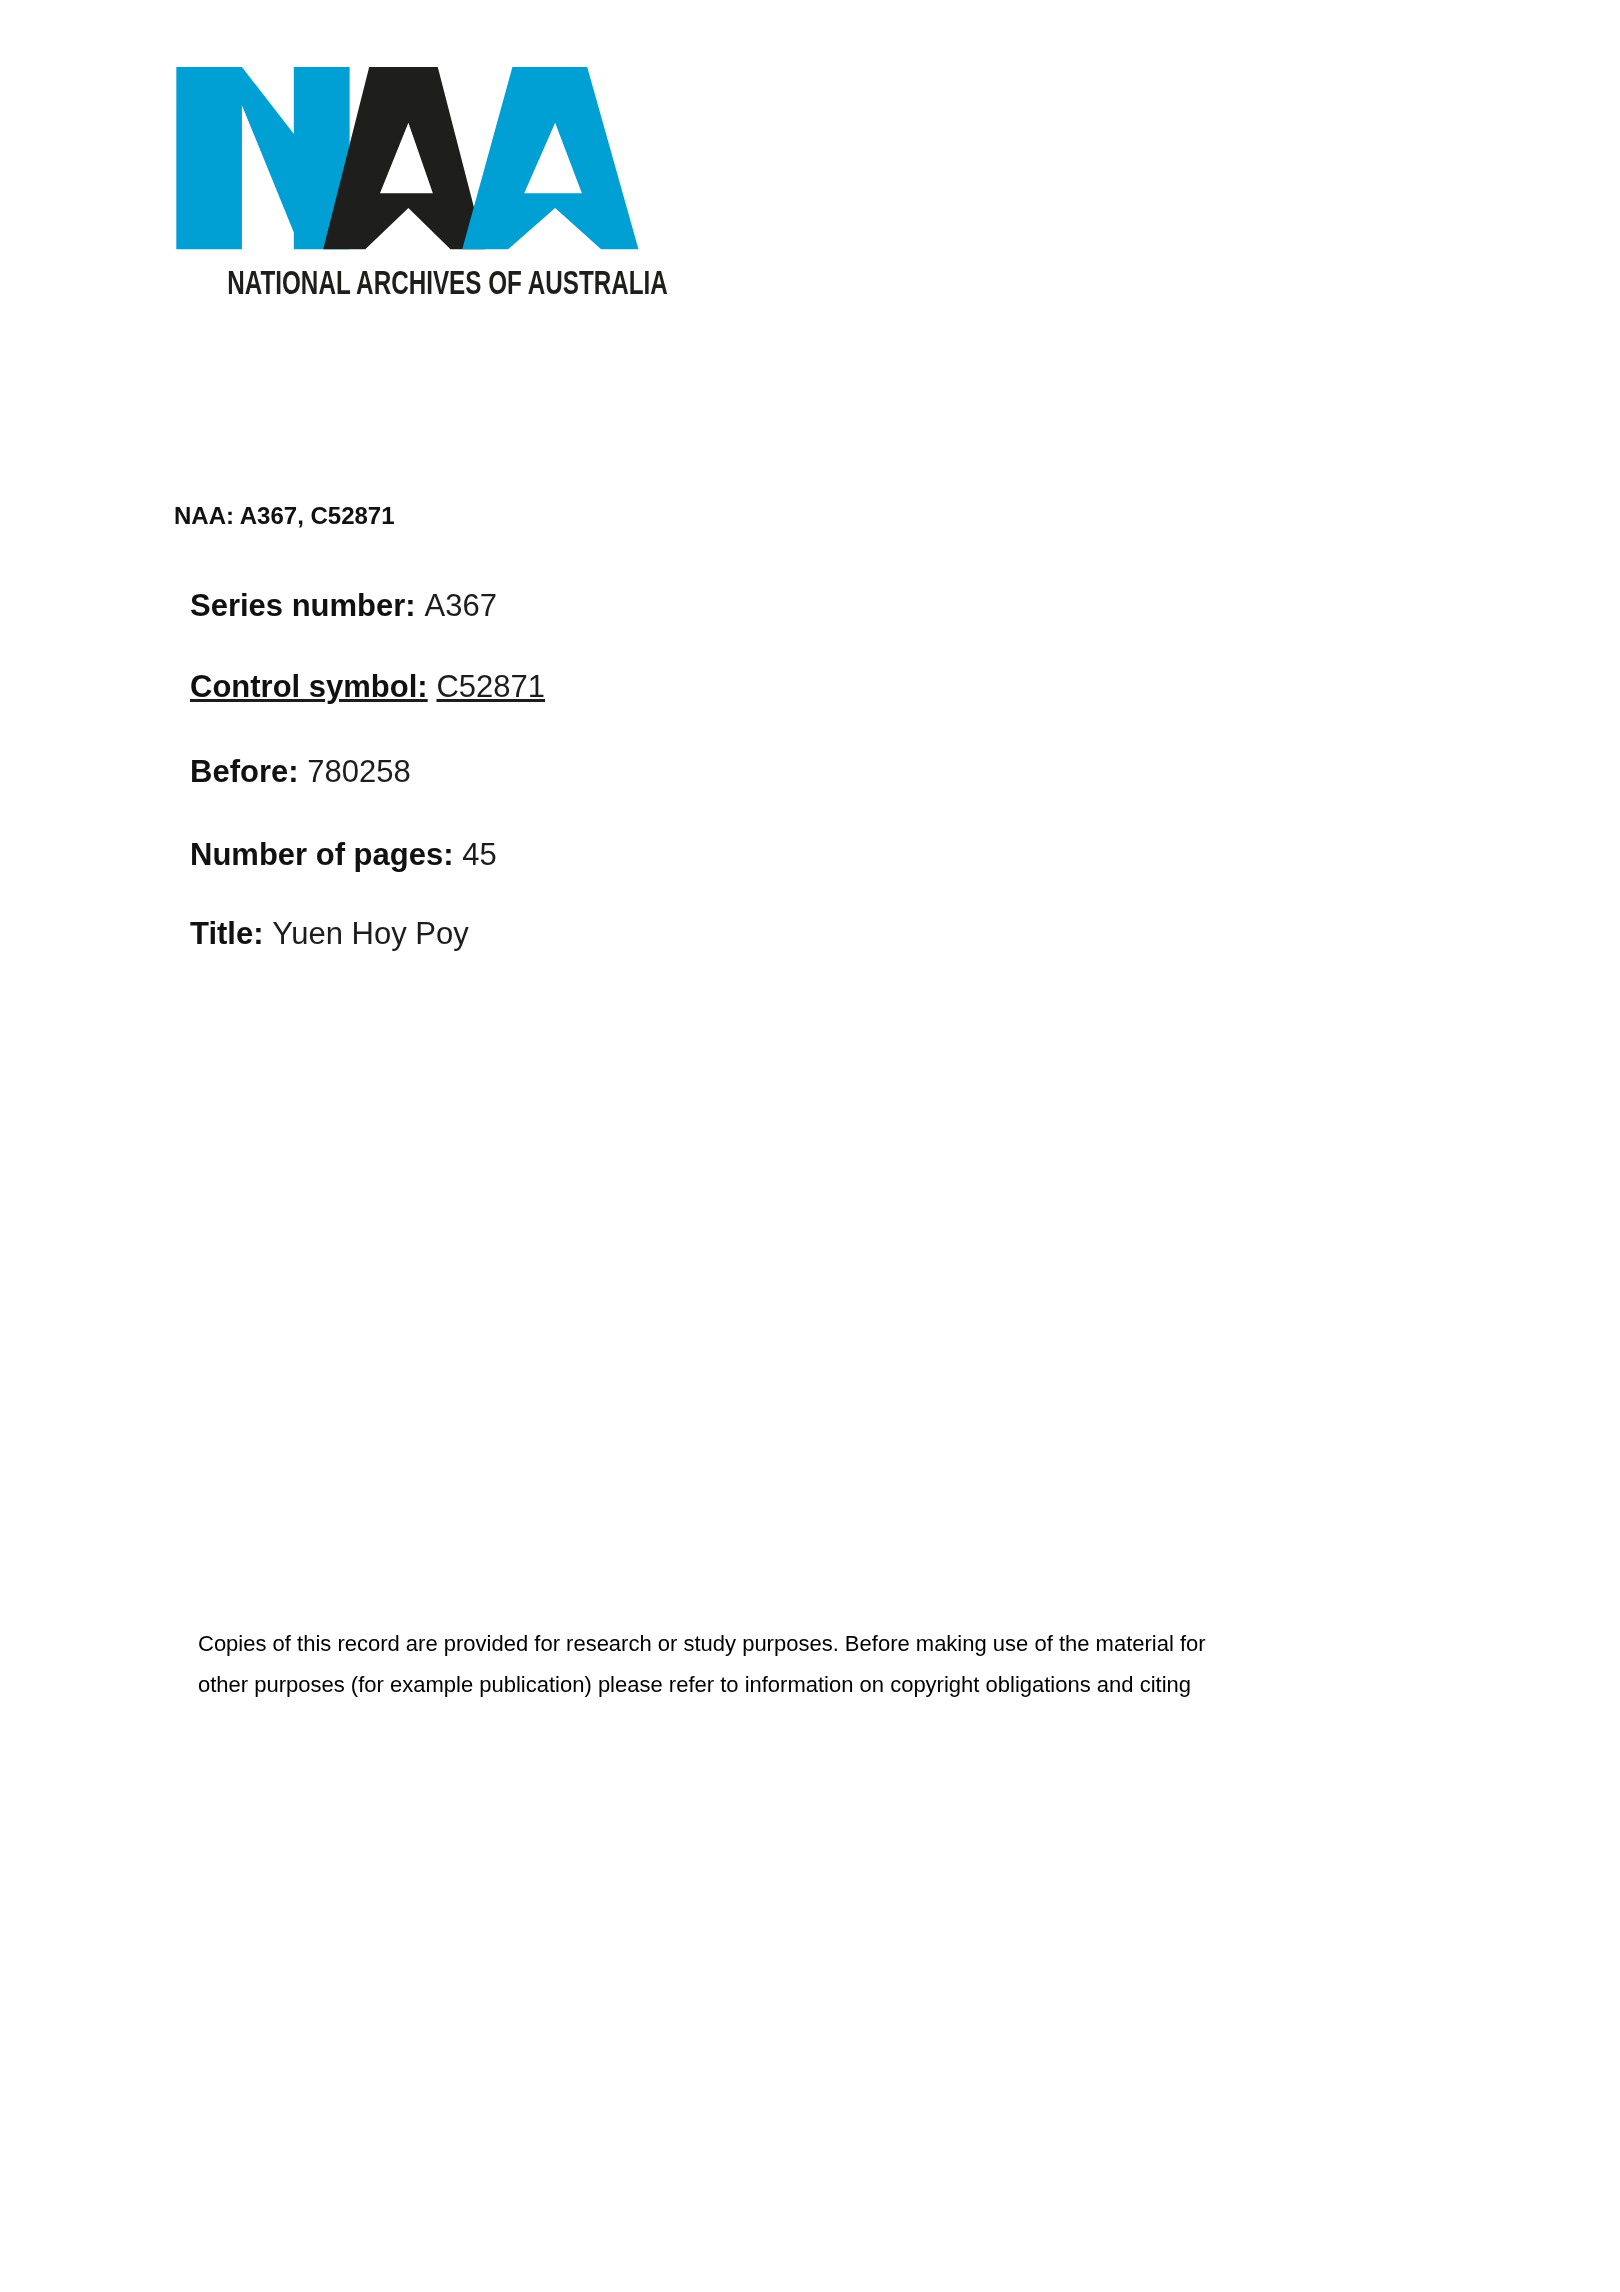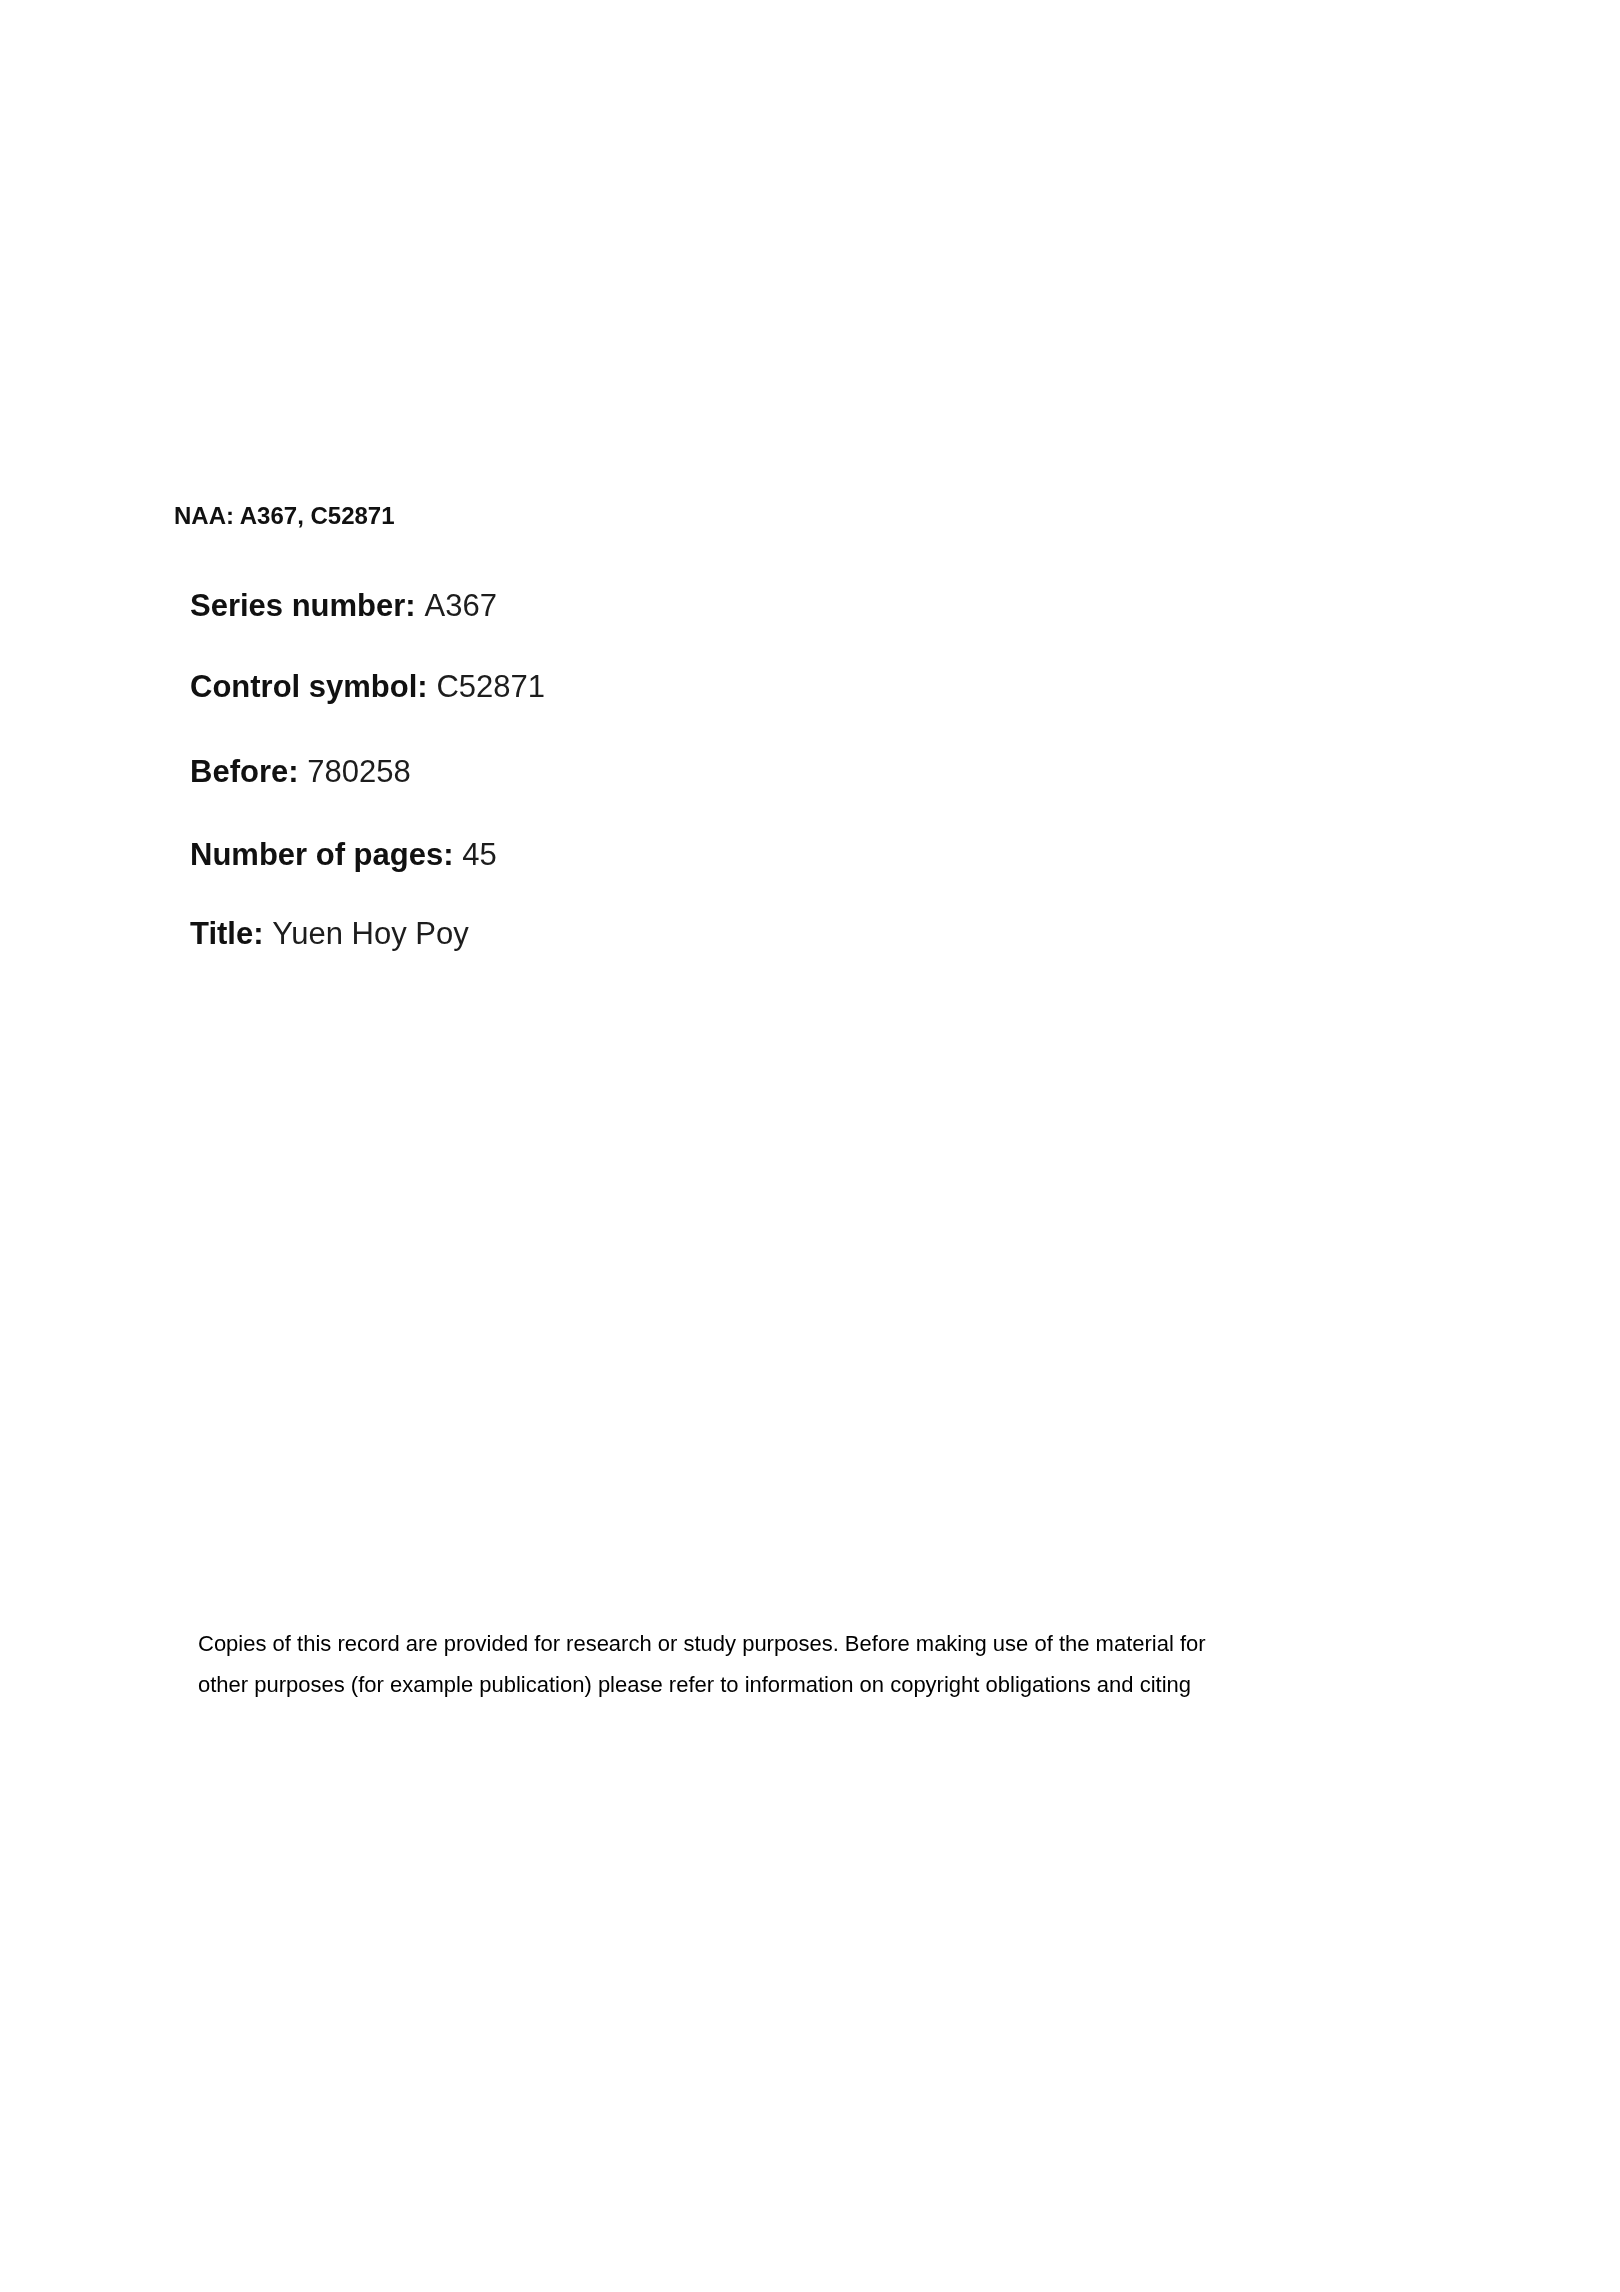--- a/index.html
+++ b/index.html
@@ -33,21 +33,21 @@
     position: absolute;
     left: 174px;
     font-size: 31px;
     white-space: nowrap;
     color: #1d1d1d;
     margin-left: 16px;
   }
   .field .label { font-weight: bold; margin-right: 8.8px; color: #111111; }
   .field .value { font-weight: normal; }
   .f0 { top: 588px; }
-  .f1 { top: 669px; }
+  .f1 { top: 669px; text-decoration: underline; }
   .f2 { top: 754px; }
   .f3 { top: 837px; text-align: center; }
   .f4 { top: 916px; }
   .disclaimer {
     position: absolute;
     left: 174px;
     top: 1623px;
     width: 1411px;
     font-size: 22px;
     color: #000000;
@@ -56,20 +56,32 @@
   .disclaimer .line {
     line-height: 41px;
     white-space: nowrap;
   }
 </style>
 </head>
 <body>
 
 <div class="page">
 
+  <div class="logo">
+    <svg width="500" height="235" viewBox="0 0 510 240" xmlns="http://www.w3.org/2000/svg" aria-hidden="true">
+
+      <path d="M0,0 H67 V186 H0 Z M120,0 H177 V186 H120 Z M67,0 L177,142 L177,186 L127,186 L67,39 Z" fill="#009FD4"></path>
+
+      <path fill-rule="evenodd" transform="translate(150,0)" d="M47,0 L117,0 L165,186 L130,186 L87,144 L43,186 L0,186 Z M87,57 L112,129 L58,129 Z" fill="#1E1E1C"></path>
+
+      <path fill-rule="evenodd" transform="translate(292,0) scale(1.0909,1)" d="M47,0 L117,0 L165,186 L130,186 L87,144 L43,186 L0,186 Z M87,57 L112,129 L58,129 Z" fill="#009FD4"></path>
+
+      <text x="52" y="232" font-size="33" font-weight="bold" font-family="Liberation Sans, sans-serif" textLength="450" lengthAdjust="spacingAndGlyphs" fill="#1E1E1C">NATIONAL ARCHIVES OF AUSTRALIA</text>
+    </svg>
+  </div>
 
   <h1 class="heading">NAA: A367, C52871</h1>
 
   <div class="field f0">
     <span class="label">Series number:</span><span class="value">A367</span>
   </div>
   <div class="field f1">
     <span class="label">Control symbol:</span><span class="value">C52871</span>
   </div>
   <div class="field f2">

